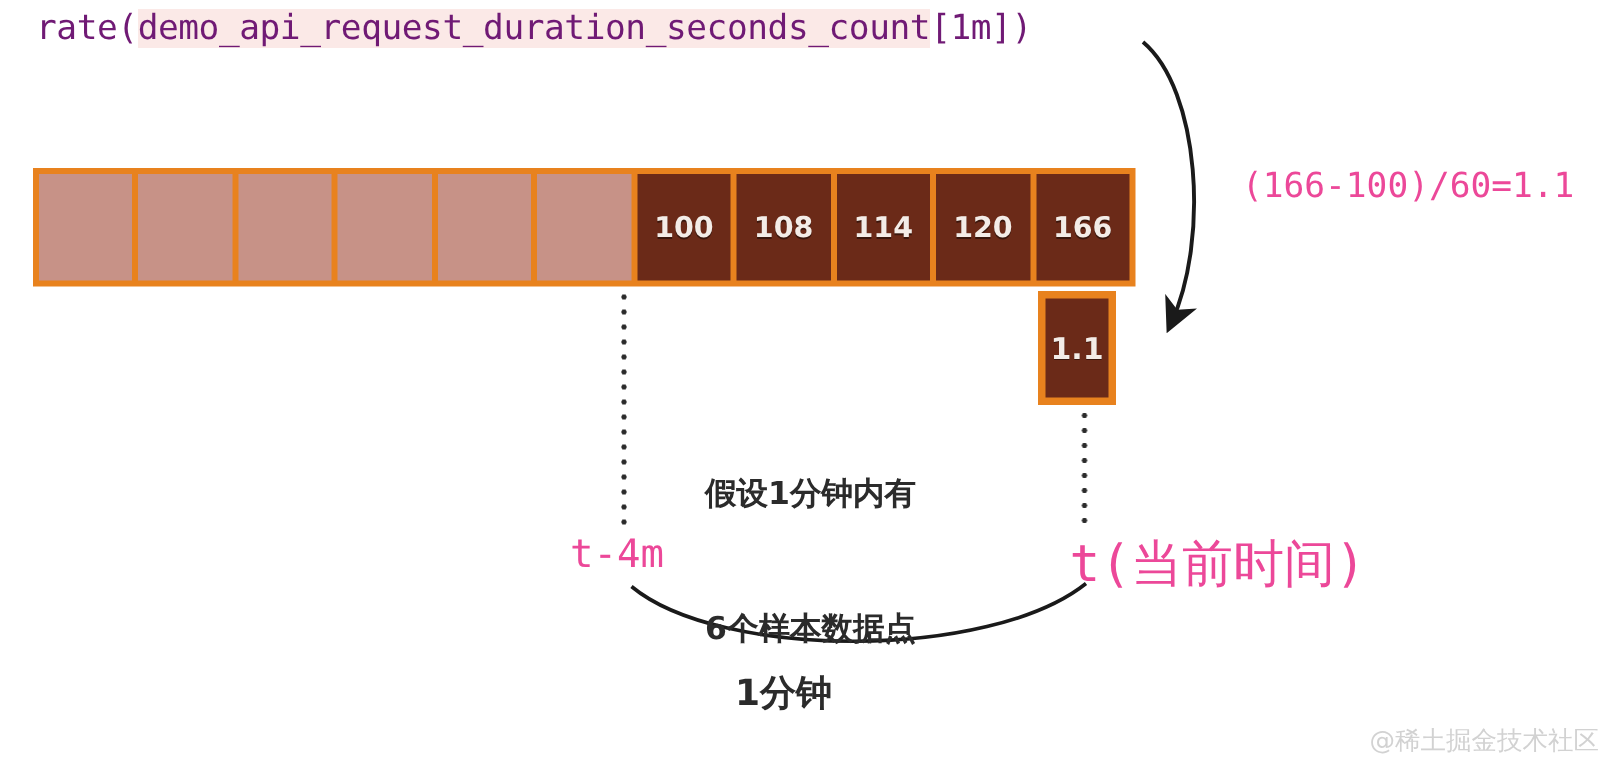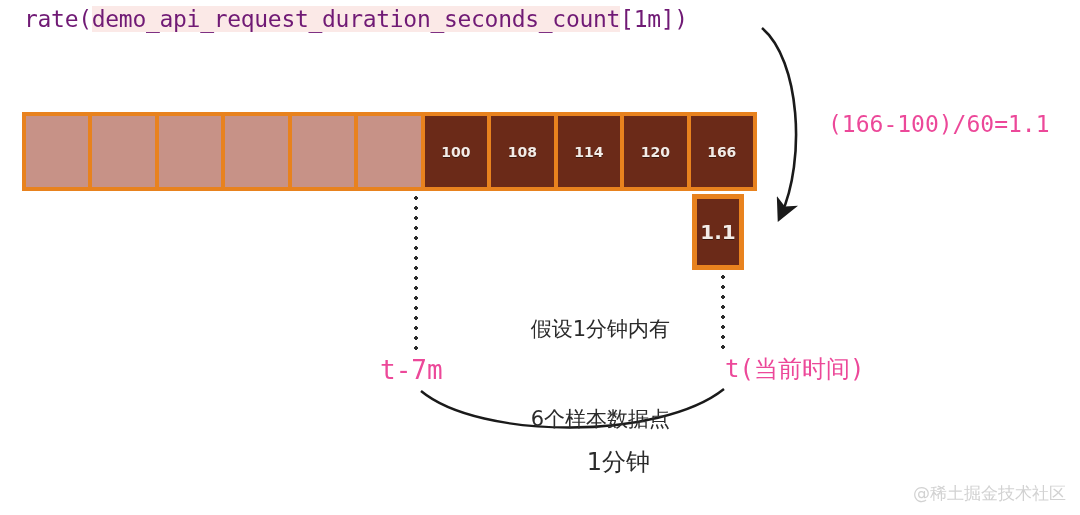--- a/index.html
+++ b/index.html
@@ -43,21 +43,21 @@
     display: flex;
     padding: 4px 4px;
     gap: 4px;
   }
   .cell {
     flex: 1 1 0;
     display: flex;
     align-items: center;
     justify-content: center;
     font-family: "DejaVu Sans", sans-serif;
-    font-size: 14px;
+    font-size: 19px;
     font-weight: bold;
     box-sizing: border-box;
   }
   .cell.light {
     background: #c79287;
   }
   .cell.dark {
     background: #6b2a18;
     color: #f3ece7;
     text-shadow: 0 1px 0 rgba(0,0,0,0.45);
@@ -112,32 +112,32 @@
     font-size: 23px;
   }
   #label-left {
     left: 380px;
     top: 355px;
     font-size: 26px;
   }
   #label-right {
     left: 713px;
     top: 353px;
-    font-size: 24px;
-    margin-left: 12px;
+    font-size: 34px;
   }
 
   .cn-note {
     position: absolute;
     font-family: "DejaVu Sans", sans-serif;
     color: #2b2b2b;
     font-size: 21px;
     line-height: 30px;
-    text-align: right;
-    white-space: pre;
+    text-align: left;
+    white-space: pre;
+    font-weight: bold;
   }
   #assume {
     left: 470px;
     top: 254px;
     width: 200px;
   }
   #minute {
     left: 490px;
     top: 447px;
     width: 160px;
@@ -202,19 +202,19 @@
     <path d="M421,391 C480,440 660,440 724,389" fill="none" stroke="#1a1a1a" stroke-width="2.4"></path>
   </svg>
 
   <div class="mono-note" id="formula">(166-100)/60=1.1</div>
 
   <div class="cn-note" id="assume">
     <div>假设1分钟内有</div>
     <div>6个样本数据点</div>
   </div>
 
-  <div class="mono-note" id="label-left">t-7m</div>
+  <div class="mono-note" id="label-left">t-4m</div>
   <div class="mono-note" id="label-right">t(当前时间)</div>
 
   <div class="cn-note" id="minute">1分钟</div>
 
   <div id="watermark">@稀土掘金技术社区</div>
 </div>
 
 </body></html>

